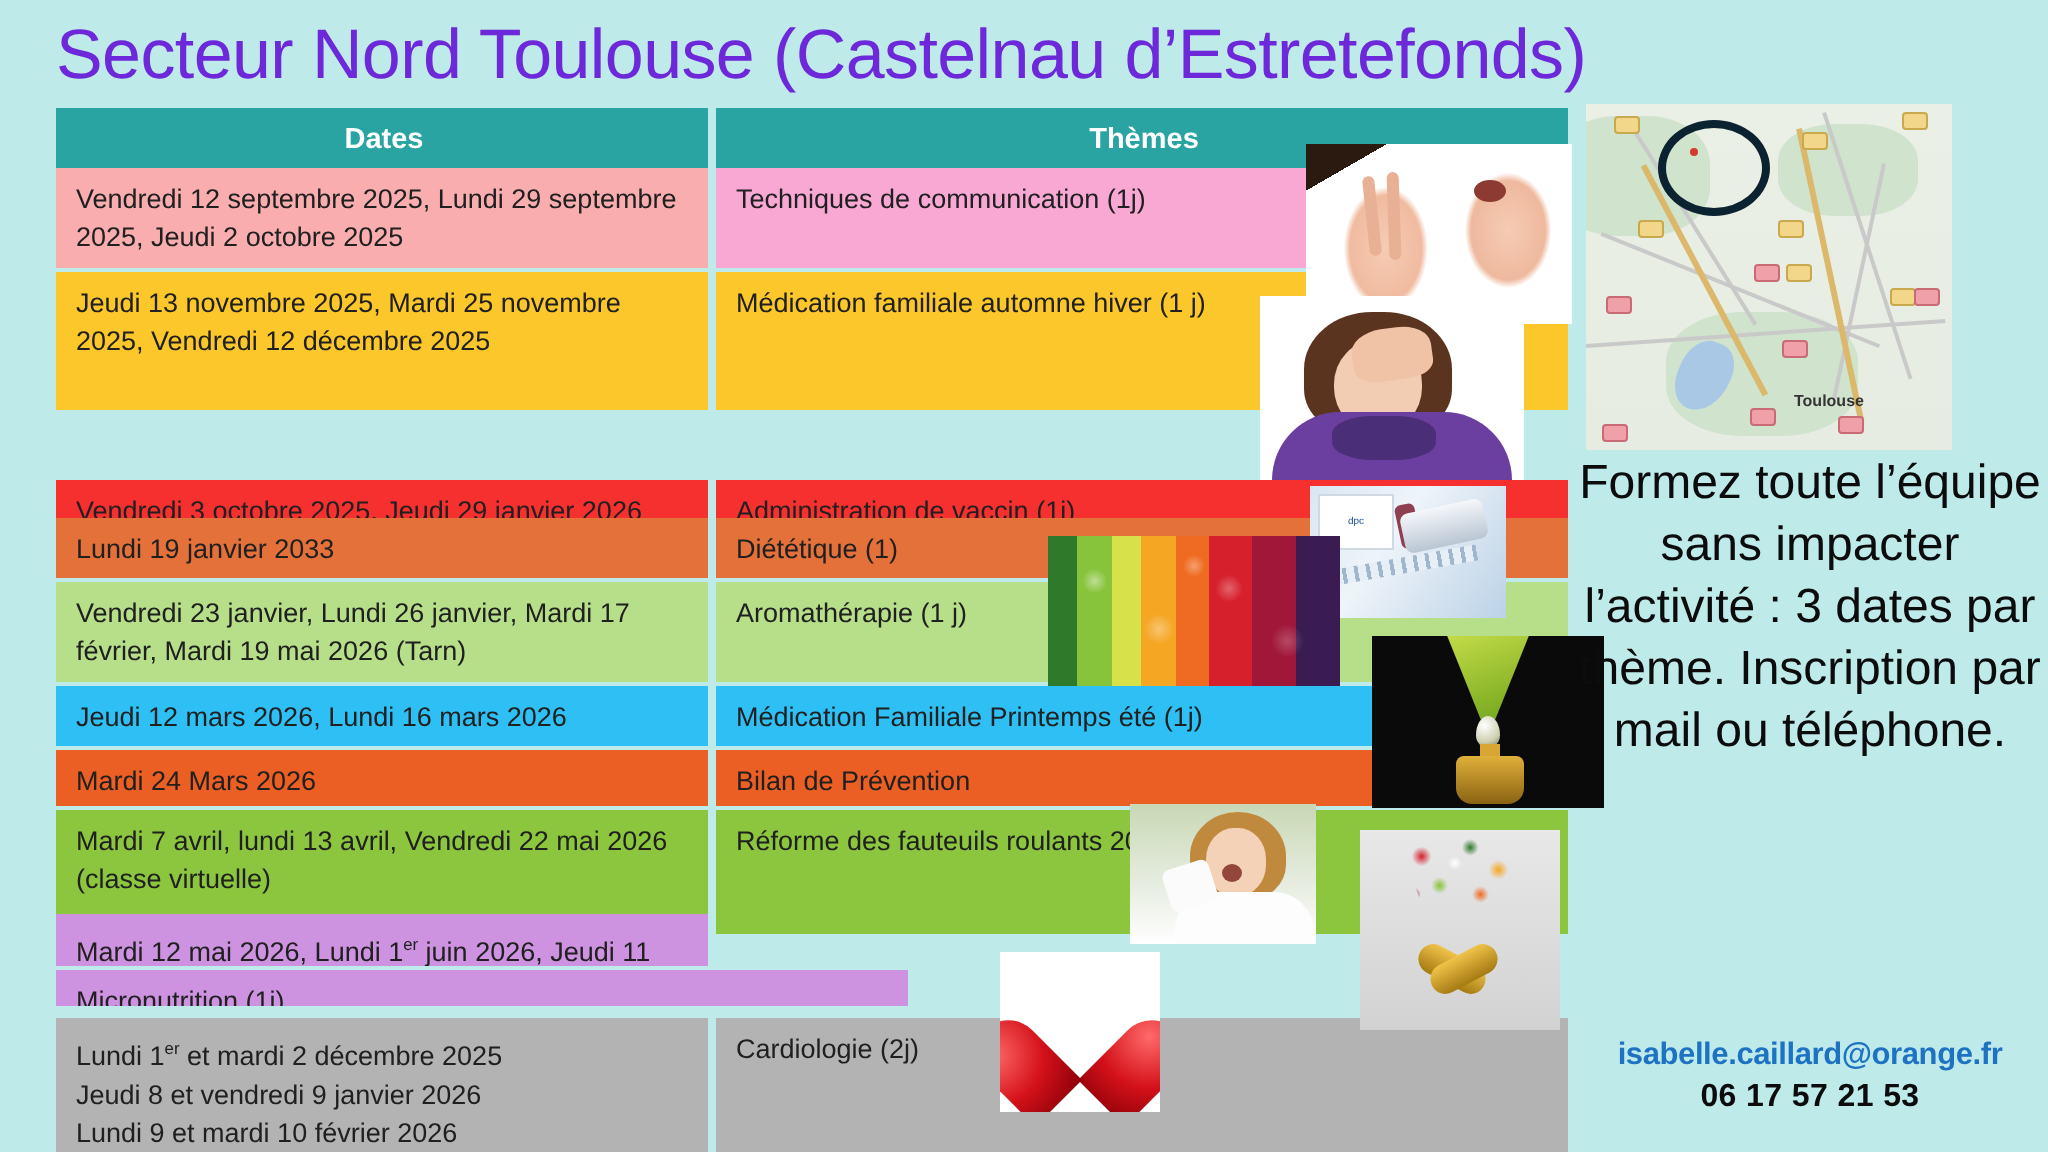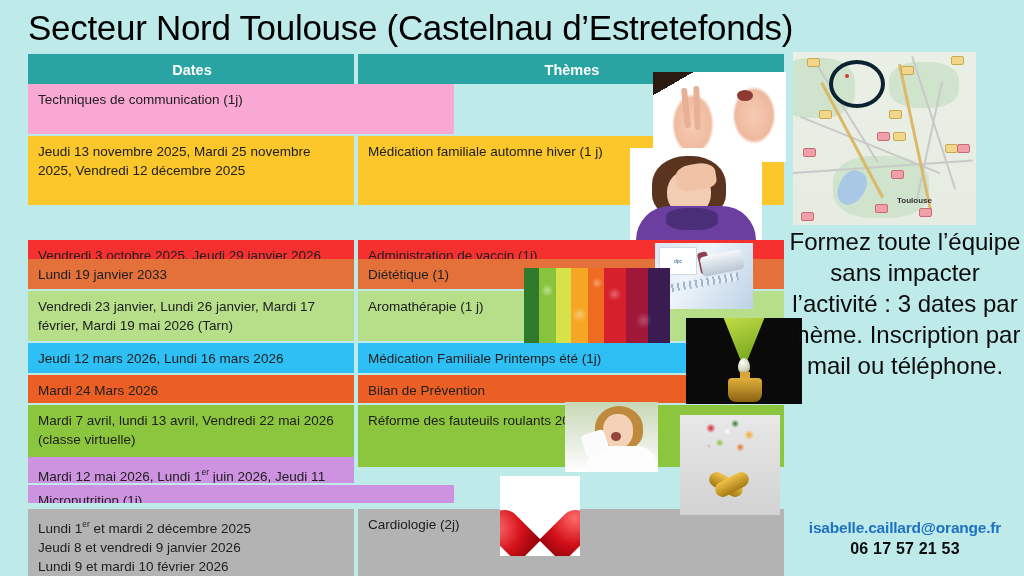--- a/index.html
+++ b/index.html
@@ -25,21 +25,21 @@
 
   
   #title {
     position: absolute;
     left: 28px;
     top: 6px;
     width: 980px;
     height: 44px;
     font-size: 35px;
     font-weight: 400;
-    color: #000000;
+    color: #6d28d9;
     letter-spacing: -0.3px;
     line-height: 44px;
     white-space: nowrap;
   }
 
   
   #table {
     position: absolute;
     left: 26px;
     top: 54px;
@@ -349,20 +349,21 @@
   <div id="title">Secteur Nord Toulouse (Castelnau d’Estretefonds)</div>
 
   <div id="table">
 
     <div class="row hdr-row" style="top:0px;">
       <div class="cell c-dates" style="background: rgb(42, 163, 163); color: rgb(255, 255, 255);">Dates</div>
       <div class="cell c-themes" style="background: rgb(42, 163, 163); color: rgb(255, 255, 255);">Thèmes</div>
     </div>
 
     <div class="row" style="top:30px;height:52px;">
+      <div class="cell c-dates" style="background: rgb(249, 173, 175);">Vendredi 12 septembre 2025, Lundi 29 septembre 2025, Jeudi 2 octobre 2025</div>
       <div class="cell c-themes" style="background: #f9a8d4;">Techniques de communication (1j)</div>
     </div>
 
     <div class="row" style="top:82px;height:71px;">
       <div class="cell c-dates" style="background: rgb(252, 199, 43);">Jeudi 13 novembre 2025, Mardi 25 novembre 2025, Vendredi 12 décembre 2025</div>
       <div class="cell c-themes" style="background: rgb(252, 199, 43);">Médication familiale automne hiver (1 j)</div>
     </div>
 
     <div class="row" style="top:153px;height:52px;margin-top:33px;">
       <div class="cell c-dates" style="background: rgb(246, 47, 47);">Vendredi 3 octobre 2025, Jeudi 29 janvier 2026</div>

